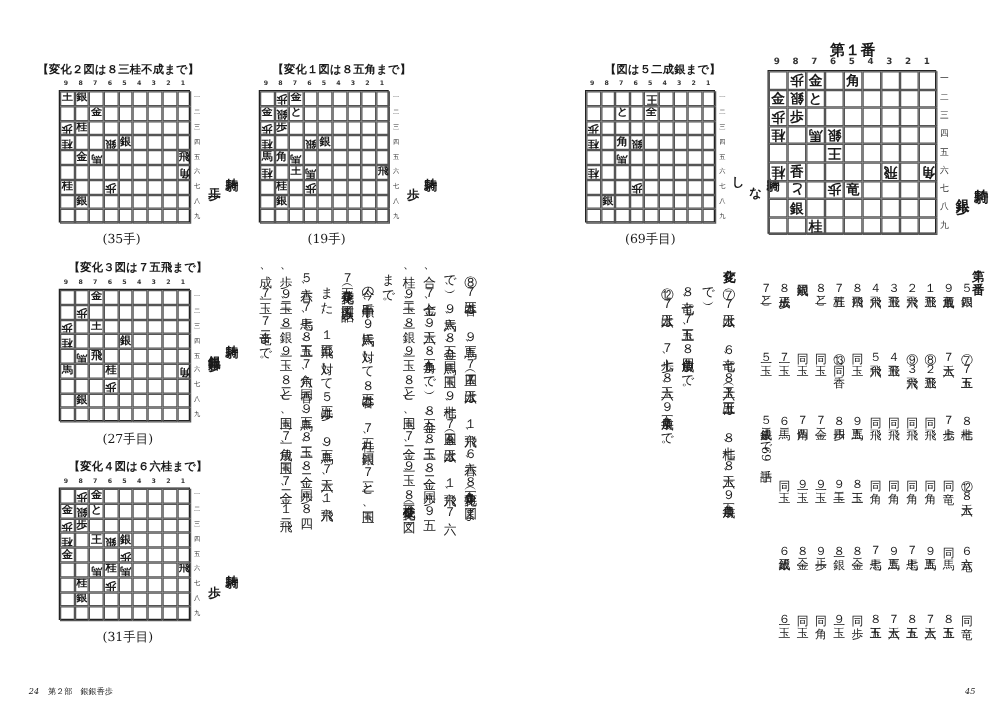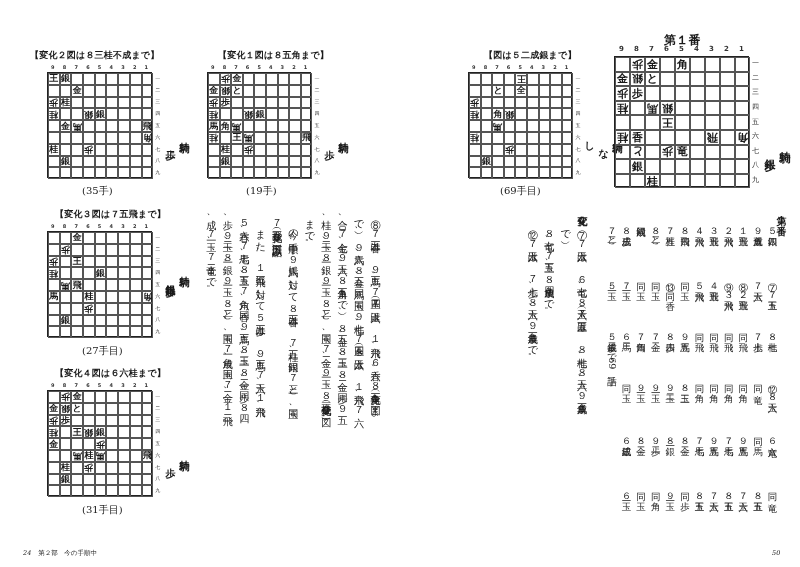--- a/index.html
+++ b/index.html
@@ -975,15 +975,15 @@
   </div>
 
 <div class="vtext" id="commentary-text" style="left: 198px; top: 212px; height: 205px; width: 185px;">
     <p>⑧７五香は、９五馬、７四玉（７六玉は、１六飛、６六香、８五角（変化１図）まで）、９六馬、８五金、同馬、同玉、９七桂、７四玉（８六玉は、１六飛、７六合、７七金、９六玉、８五角まで）、８五金、８三玉、８二金、同歩、９五桂、９二玉、８一銀、９一玉、８二と、同玉、７二金、９一玉、８三桂不成（変化２図）まで。</p>
     <p style="text-indent: 1em;">今の手順中、９六馬に対して８五香は、７五桂、同銀、７三と、同玉、７五飛（変化３図）以下詰み。</p>
     <p style="text-indent: 1em;">また、１五飛に対して５五歩は、９五馬、７六玉、１六飛、５六香、７七馬、８五玉、７六角、同香、９五馬、８三玉、８二金、同歩、８四歩、９二玉、８一銀、９一玉、８二と、同玉、７一角成、同玉、７二金、１二飛成、７一玉、７二竜まで。</p>
   </div>
 
 <div class="footer footer-left">
   <span>24</span>
-  <span style="margin-left:5px; font-style:normal;">第２部　今の手順中</span>
+  <span style="margin-left:5px; font-style:normal;">第２部　銀銀香歩</span>
 </div>
-<div class="footer footer-right">50</div>
+<div class="footer footer-right">45</div>
 
 </body></html>

